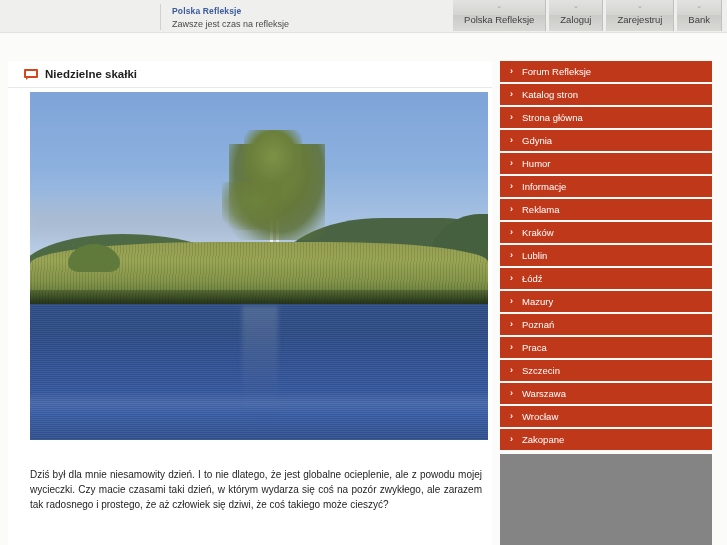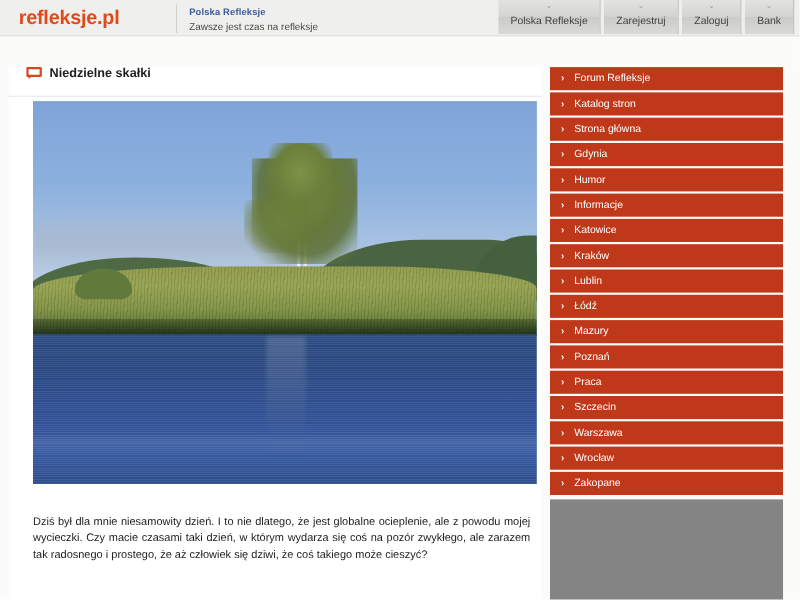--- a/index.html
+++ b/index.html
@@ -119,20 +119,21 @@
   .content {
     position: absolute; left: 8px; top: 61px;
     width: 484px; height: 484px;
     background: #ffffff;
   }
   .post-head {
     position: relative;
     height: 27px;
     padding-left: 16px;
     display: flex;
+    align-items: center;
     border-bottom: 1px solid #e8e8e6;
   }
   .bubble-icon {
     width: 14px; height: 11px;
     position: relative;
     margin-right: 7px;
     flex: none;
   }
   .bubble-icon .b-body {
     position: absolute; left: 0; top: 0;
@@ -301,38 +302,37 @@
     width: 15px; height: 484px;
     background: #fbfbfa;
   }
 </style>
 </head>
 <body>
 
 <div id="page">
 
   <div class="header">
-    <div class="logo">refleksje.pl</div>
     <div class="brand-divider"></div>
     <div class="brand-block">
       <div class="brand-title">Polska Refleksje</div>
       <div class="brand-sub">Zawsze jest czas na refleksje</div>
     </div>
     <div class="nav">
       <div class="nav-item">
         <span class="nav-caret">⌄</span>
         <span class="nav-label">Polska Refleksje</span>
       </div>
       <div class="nav-item">
         <span class="nav-caret">⌄</span>
-        <span class="nav-label">Zarejestruj</span>
+        <span class="nav-label">Zaloguj</span>
       </div>
       <div class="nav-item">
         <span class="nav-caret">⌄</span>
-        <span class="nav-label">Zaloguj</span>
+        <span class="nav-label">Zarejestruj</span>
       </div>
       <div class="nav-item">
         <span class="nav-caret">⌄</span>
         <span class="nav-label">Bank</span>
       </div>
     </div>
   </div>
 
 
   <div class="content">
@@ -389,21 +389,21 @@
     <div class="side-item">
       <span class="side-chevron">›</span>
       <span class="side-label">Humor</span>
     </div>
     <div class="side-item">
       <span class="side-chevron">›</span>
       <span class="side-label">Informacje</span>
     </div>
     <div class="side-item">
       <span class="side-chevron">›</span>
-      <span class="side-label">Katowice</span>
+      <span class="side-label">Reklama</span>
     </div>
     <div class="side-item">
       <span class="side-chevron">›</span>
       <span class="side-label">Kraków</span>
     </div>
     <div class="side-item">
       <span class="side-chevron">›</span>
       <span class="side-label">Lublin</span>
     </div>
     <div class="side-item">

